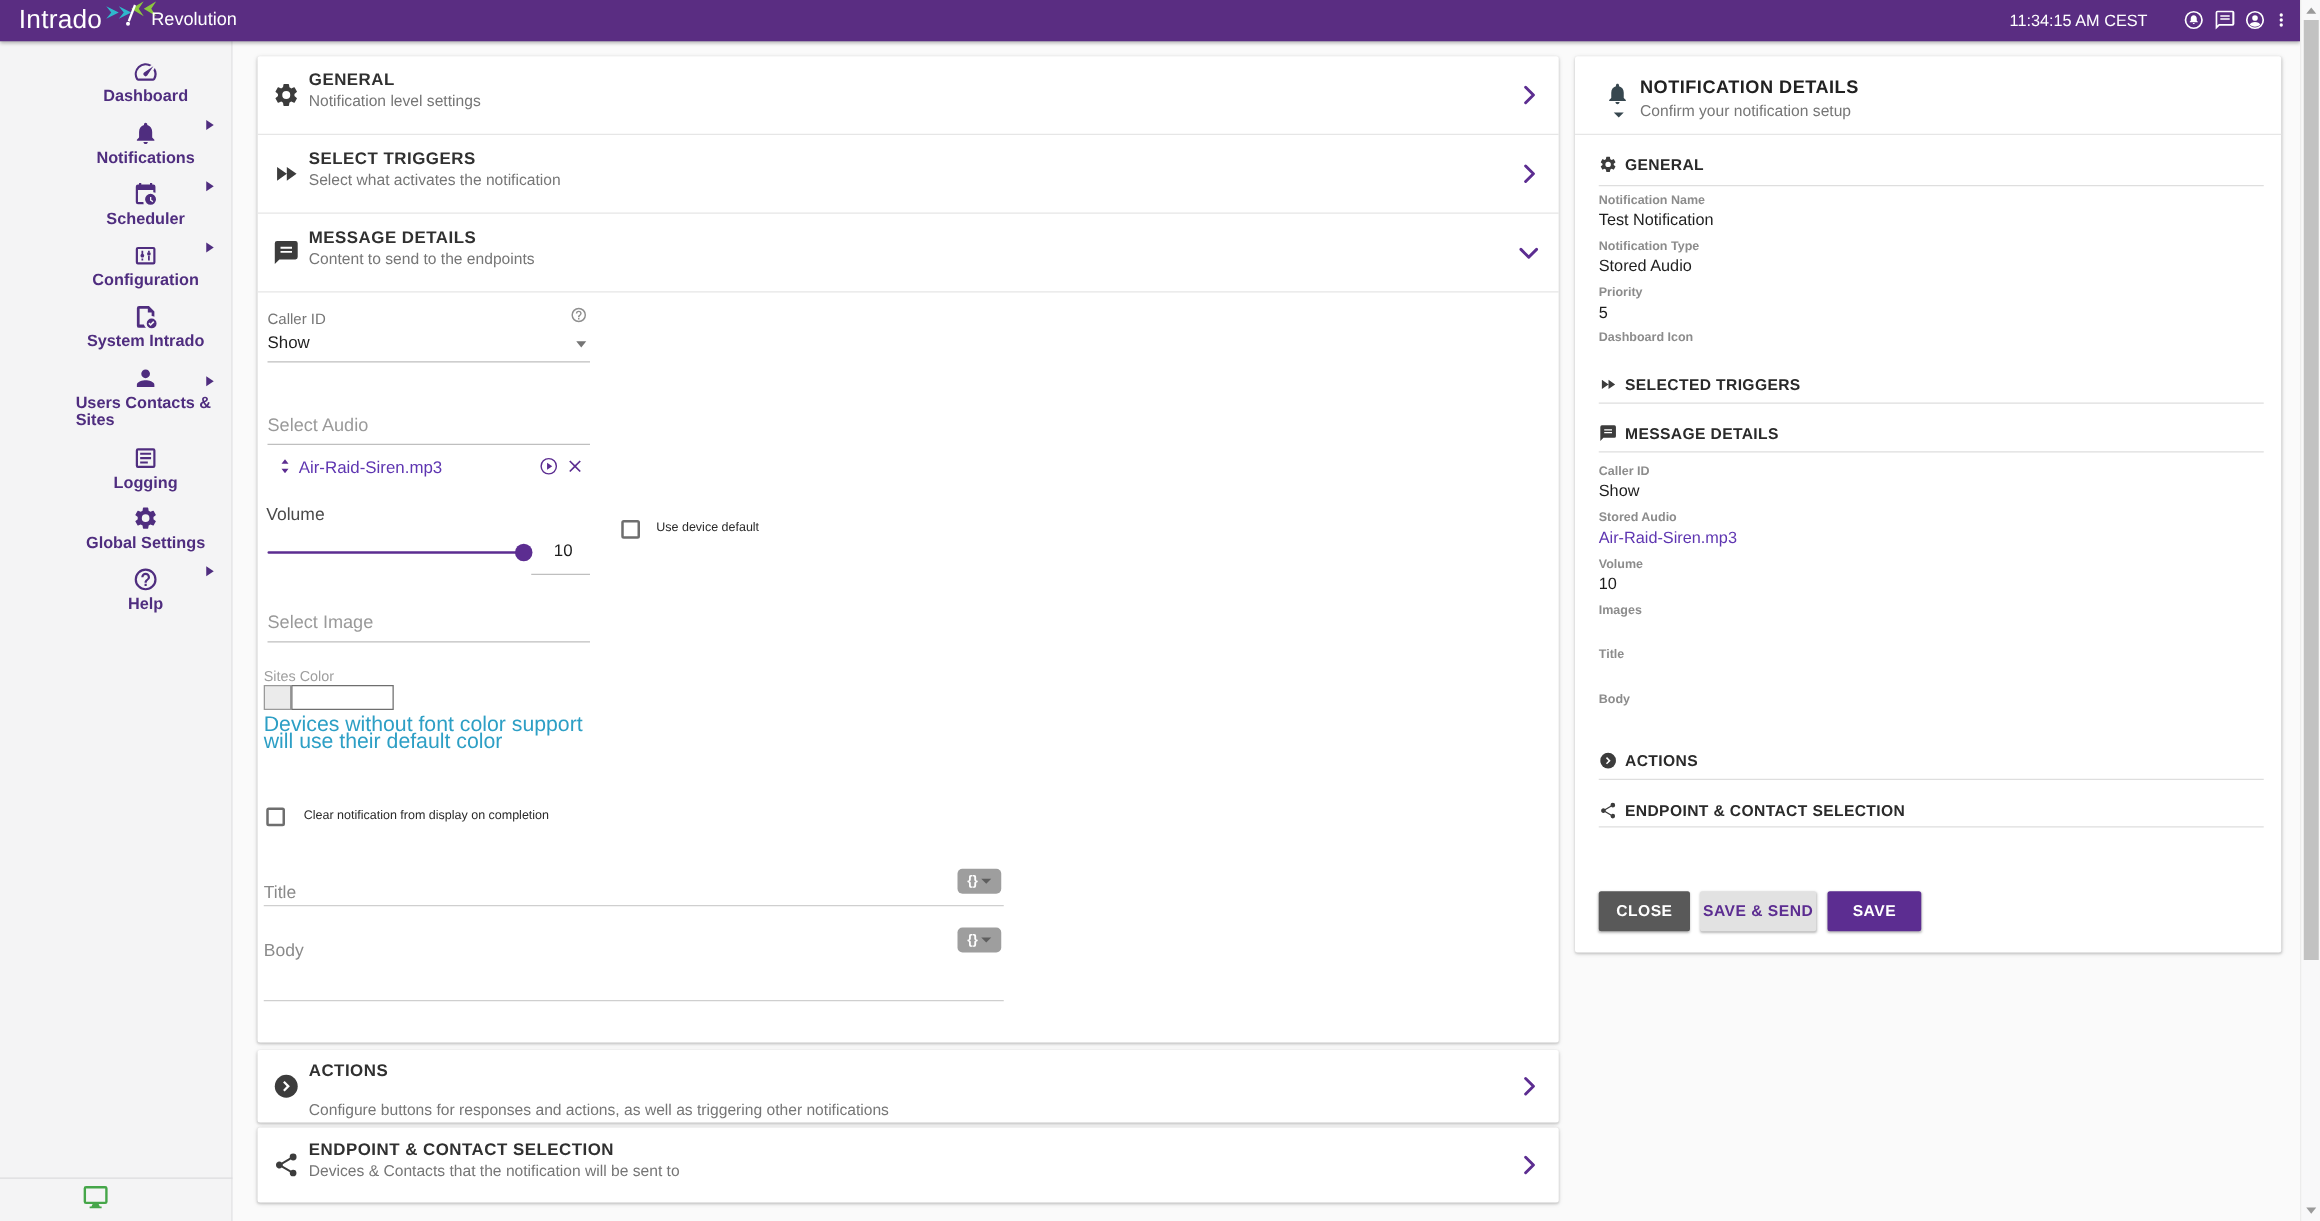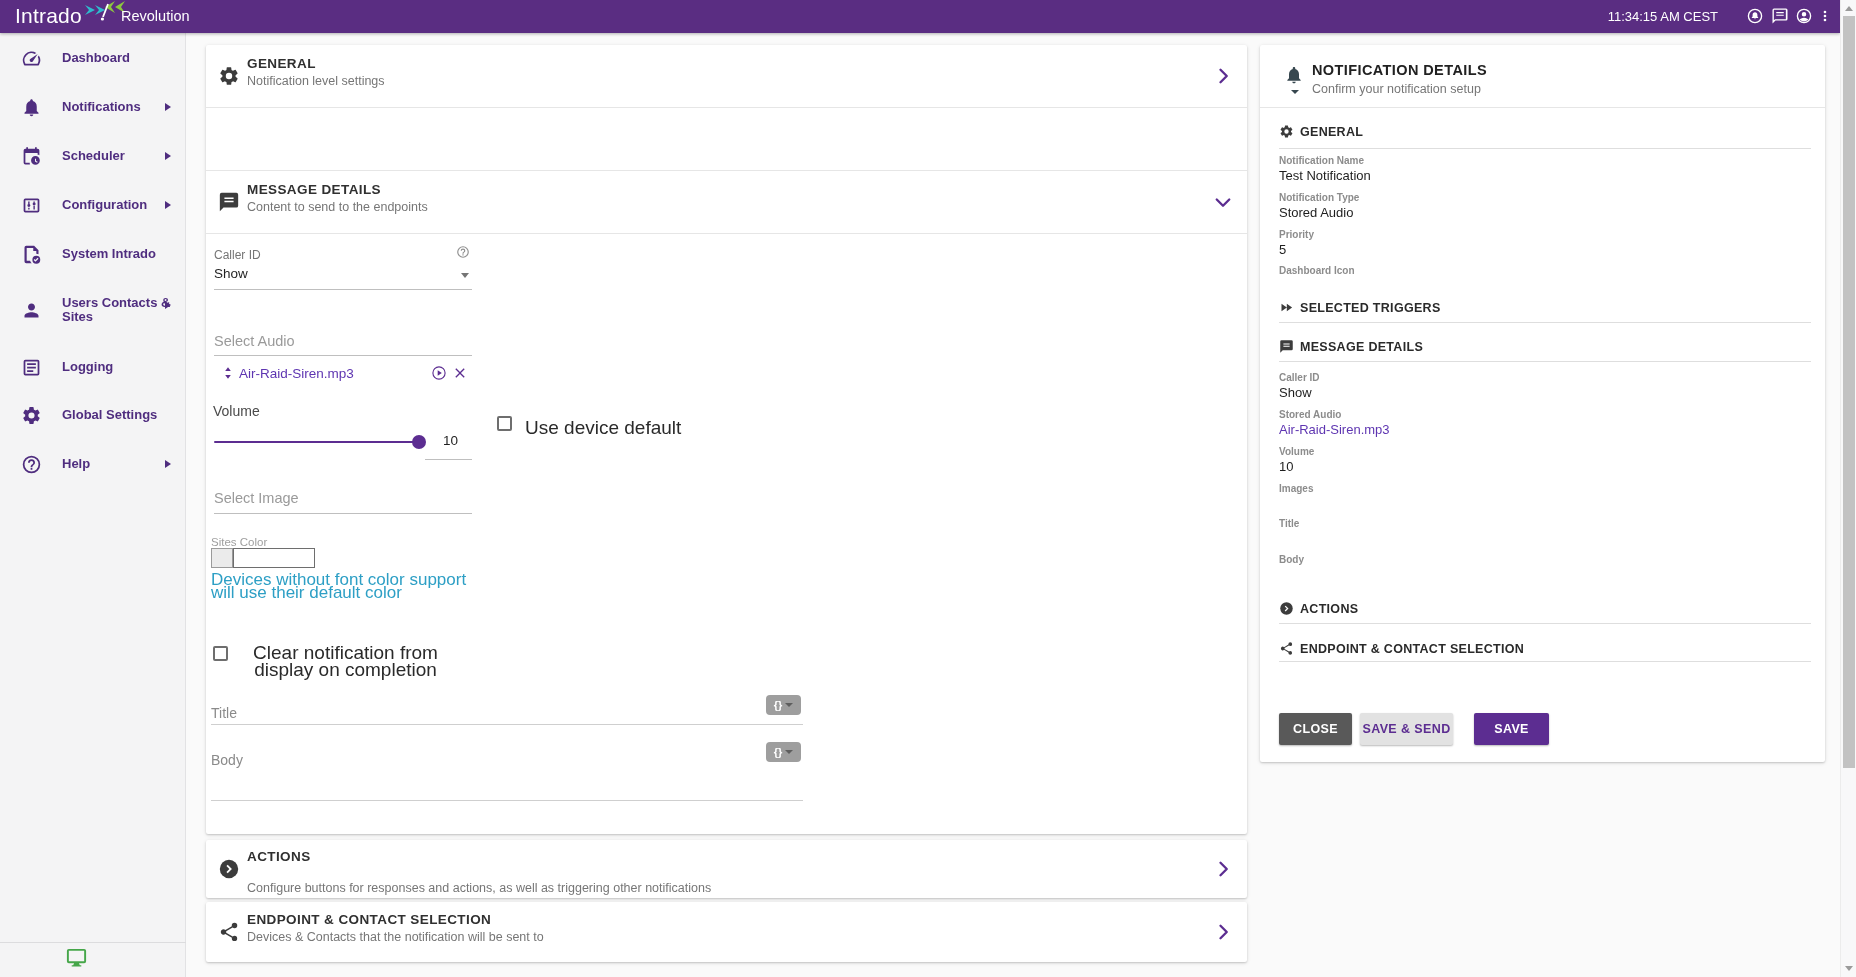--- a/index.html
+++ b/index.html
@@ -13,22 +13,22 @@
             box-shadow:0 1px 3px rgba(0,0,0,.3); z-index:20; color:#fff; }
   .logo { position:absolute; left:15px; top:4px; font-size:21px; font-weight:normal; letter-spacing:.2px; }
   .dragonfly { position:absolute; left:68px; top:-3px; }
   .product { position:absolute; left:121px; top:8px; font-size:14.5px; }
   .clock { position:absolute; right:122px; top:9px; font-size:13px; }
   .tb-ic { position:absolute; top:7px; width:18px; height:18px; color:#fff; cursor:pointer; }
 
   
   .sidebar { position:absolute; left:0; top:33px; width:186px; height:944px; background:#F4F4F5;
              border-right:1px solid #E2E2E4; z-index:10; }
-  .nav-item { position:absolute; left:0; width:212px; display:flex; align-items:center; gap:20px;
-              padding-left:21px; cursor:pointer; color:#4F2D7F; }
+  .nav-item { position:absolute; left:0; width:212px; display:flex; align-items:center; gap:2px;
+              padding-left:21px; cursor:pointer; color:#4F2D7F;flex-direction:column; }
   .nav-item svg { flex:0 0 auto; }
   .nav-label { font-size:13px; font-weight:bold; line-height:14px; }
   .nav-arrow { position:absolute; left:165px; width:0; height:0;
                border-left:6px solid #4F2D7F; border-top:4.5px solid transparent; border-bottom:4.5px solid transparent; }
   .side-divider { position:absolute; left:0; top:909px; width:186px; height:1px; background:#DCDCDE; }
 
   
   .card { position:absolute; background:#fff; border-radius:2px;
           box-shadow:0 1px 2px rgba(0,0,0,.16), 0 1px 4px rgba(0,0,0,.10); }
   .card-a { left:206px; top:45px; width:1041px; height:789px; }
@@ -46,21 +46,21 @@
 
   
   .f-label { position:absolute; font-size:12px; color:#757575; }
   .f-label-lg { position:absolute; font-size:14px; color:#8A8A8A; }
   .f-value { position:absolute; font-size:13.5px; color:#1F1F1F; }
   .u-line { position:absolute; height:1px; background:#BFBFBF; }
   .dd-arrow { position:absolute; width:0; height:0; border-left:4.5px solid transparent;
               border-right:4.5px solid transparent; border-top:5px solid #757575; cursor:pointer; }
   .help-ic { position:absolute; width:14px; height:14px; color:#8F8F8F; cursor:pointer; }
   .cb { position:absolute; width:15px; height:15px; border:2px solid #6E6E6E; border-radius:2px; background:#fff; cursor:pointer; }
-  .cb-label { position:absolute; font-size:19px; color:#2A2A2A; cursor:pointer;text-align:center; }
+  .cb-label { position:absolute; font-size:10px; color:#2A2A2A; cursor:pointer; }
   .slider-track { position:absolute; height:2px; background:#5C2D91; border-radius:1px; cursor:pointer; }
   .slider-thumb { position:absolute; width:14px; height:14px; border-radius:50%; background:#5C2D91; cursor:pointer; }
   .audio-name { position:absolute; font-size:13.5px; color:#5E35B1; cursor:pointer; }
   .icon-btn { position:absolute; cursor:pointer; color:#5C2D91; }
   .hint { position:absolute; font-size:17px; line-height:13px; color:#2D9FC5; }
   .swatch { position:absolute; width:22px; height:20px; background:#EBEBEB; border:1px solid #9A9A9A; cursor:pointer; }
   .color-input { position:absolute; width:82px; height:20px; background:#fff; border:1px solid #6E6E6E; cursor:text; }
   .var-btn { position:absolute; width:35px; height:20px; background:#9E9E9E; border-radius:4px; border:none;
              color:#fff; font-weight:bold; font-size:11px; font-family:inherit;
              display:flex; align-items:center; justify-content:center; gap:3px; cursor:pointer; }
@@ -81,21 +81,21 @@
   .d-link { color:#5E35B1; cursor:pointer; }
   .ep-row { position:absolute; left:18px; top:620px; width:533px; height:26px; background:#E9E9E9;
             display:flex; align-items:center; padding:0 9px; gap:7px; cursor:pointer; }
   .ep-name { font-size:11.5px; color:#3A3A3A; }
   .ep-trash { margin-left:auto; color:#5C2D91; cursor:pointer; display:flex; }
   .btn { position:absolute; top:668px; height:32px; border:none; border-radius:2px; font-weight:bold;
          font-size:12.5px; letter-spacing:.4px; font-family:inherit; cursor:pointer;
          box-shadow:0 1px 2px rgba(0,0,0,.28); }
   .btn-close { left:19px; width:73px; background:#595959; color:#fff; }
   .btn-savesend { left:100px; width:93px; background:#E2E2E2; color:#5C2D91; }
-  .btn-save { left:214px; width:75px; background:#5C2D91; color:#fff; }
+  .btn-save { left:202px; width:75px; background:#5C2D91; color:#fff; }
 
   
   .scrollbar { position:absolute; left:1840px; top:0; width:16px; height:977px; background:#F8F8F9;
                border-left:1px solid #ECECEC; z-index:30; }
   .sb-thumb { position:absolute; left:2px; top:16px; width:12px; height:752px; background:#C2C2C2; cursor:pointer; }
   .sb-up { position:absolute; left:4px; top:6px; width:0; height:0; border-left:4px solid transparent;
            border-right:4px solid transparent; border-bottom:5px solid #9A9A9A; cursor:pointer; }
   .sb-down { position:absolute; left:4px; bottom:6px; width:0; height:0; border-left:4px solid transparent;
              border-right:4px solid transparent; border-top:5px solid #9A9A9A; cursor:pointer; }
 
@@ -291,20 +291,30 @@
           <use href="#s-gear"></use>
         </svg>
       <div class="sec-title">GENERAL</div>
       <div class="sec-sub">Notification level settings</div>
       <svg class="sec-chevron">
           <use href="#s-chevr"></use>
         </svg>
     </div>
     <div class="divider" style="top:62px"></div>
 
+    <div class="sec-row" style="top:63px">
+      <svg class="sec-icon" width="22" height="22">
+          <use href="#s-ffwd"></use>
+        </svg>
+      <div class="sec-title">SELECT TRIGGERS</div>
+      <div class="sec-sub">Select what activates the notification</div>
+      <svg class="sec-chevron">
+          <use href="#s-chevr"></use>
+        </svg>
+    </div>
     <div class="divider" style="top:125px"></div>
 
     <div class="sec-row" style="top:126px">
       <svg class="sec-icon" width="22" height="22">
           <use href="#s-chat"></use>
         </svg>
       <div class="sec-title">MESSAGE DETAILS</div>
       <div class="sec-sub">Content to send to the endpoints</div>
       <svg class="sec-chevron rot90">
           <use href="#s-chevr"></use>

